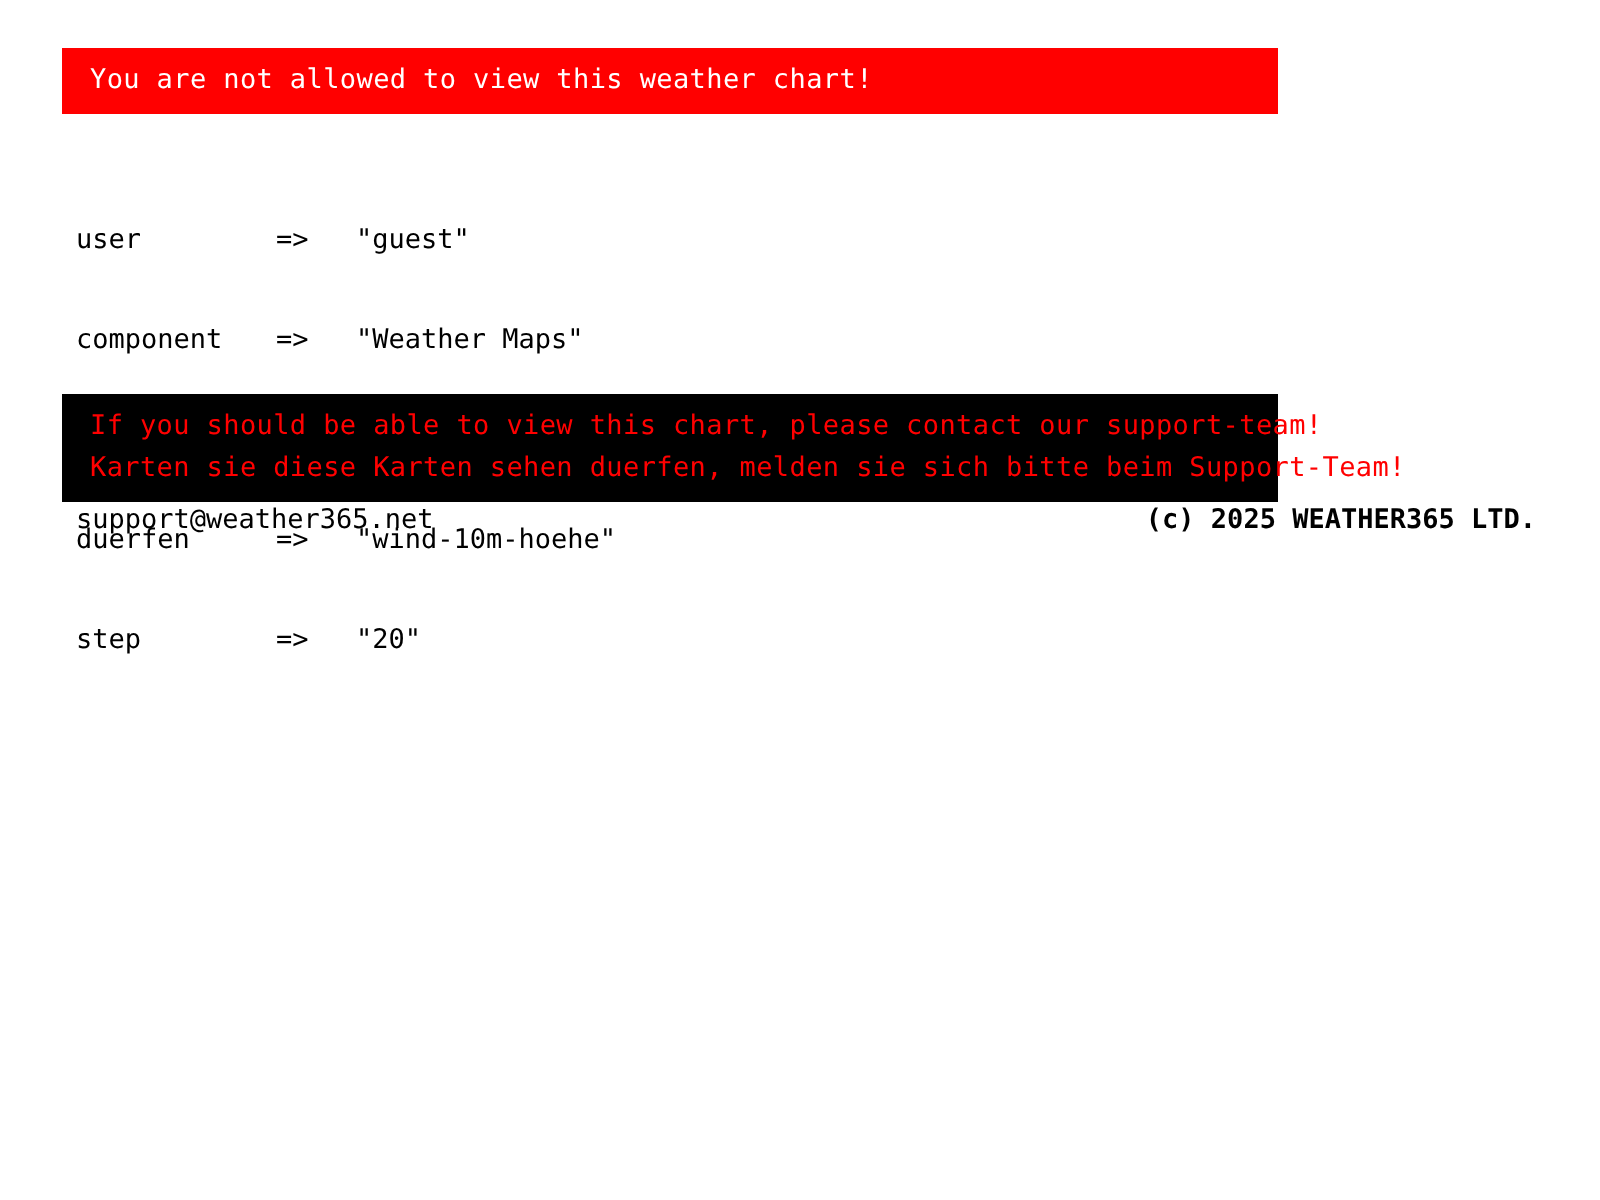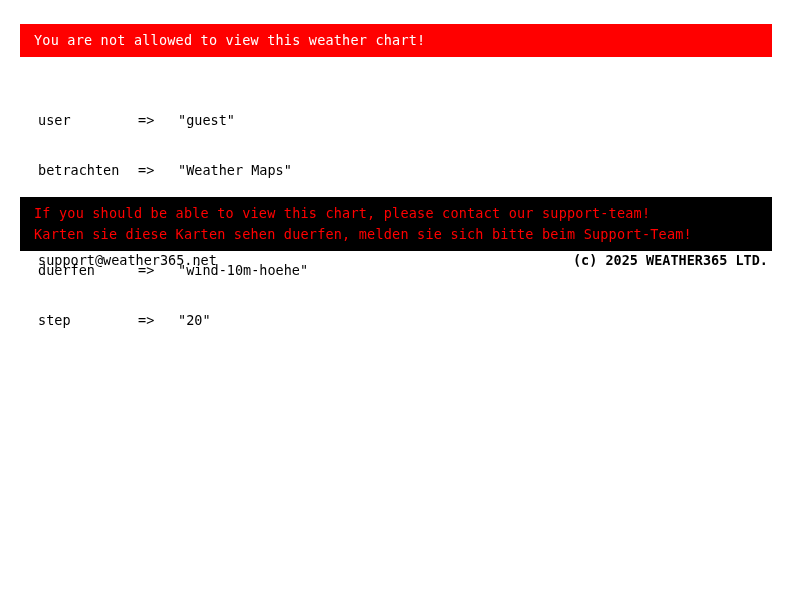--- a/index.html
+++ b/index.html
@@ -15,22 +15,22 @@
     font-size: 13px;
     color: #000000;
   }
   .page {
     position: relative;
     width: 800px;
     height: 600px;
   }
   .banner {
     position: absolute;
-    left: 20px;
-    width: 752px;
+    left: 31px;
+    width: 608px;
     box-sizing: border-box;
     padding: 6px 14px;
     line-height: 21px;
     font-size: 13.5px;
     letter-spacing: 0.2px;
   }
   .banner-error {
     top: 24px;
     background: #ff0000;
     color: #ffffff;
@@ -94,21 +94,21 @@
     <div class="banner-line">You are not allowed to view this weather chart!</div>
   </div>
 
   <div class="params">
     <div class="param-row">
       <span class="param-key">user</span>
       <span class="param-arrow">=&gt;</span>
       <span class="param-val">"guest"</span>
     </div>
     <div class="param-row">
-      <span class="param-key">betrachten</span>
+      <span class="param-key">component</span>
       <span class="param-arrow">=&gt;</span>
       <span class="param-val">"Weather Maps"</span>
     </div>
     <div class="param-row">
       <span class="param-key">map</span>
       <span class="param-arrow">=&gt;</span>
       <span class="param-val">"0001"</span>
     </div>
     <div class="param-row">
       <span class="param-key">duerfen</span>

